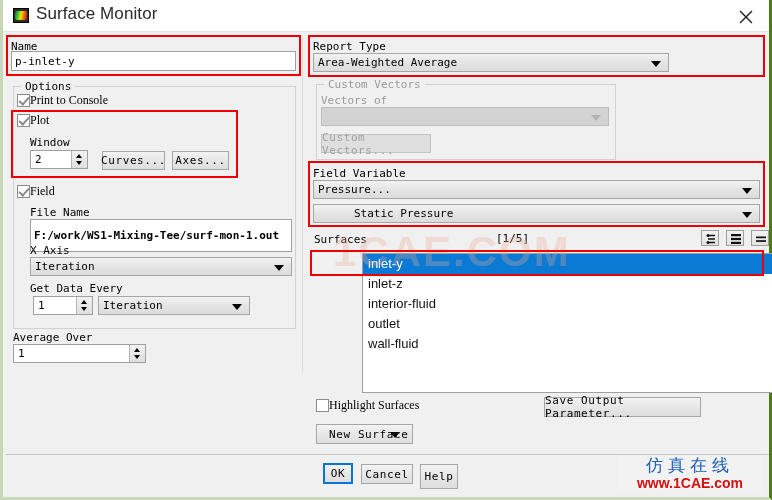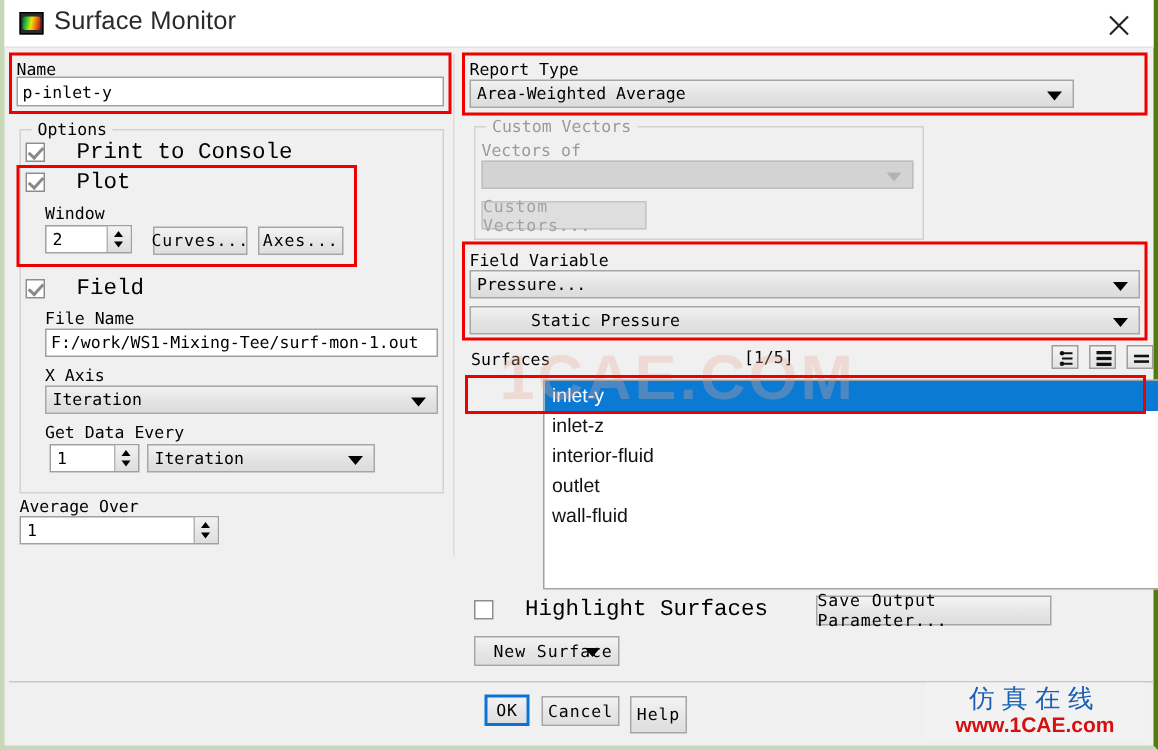--- a/index.html
+++ b/index.html
@@ -177,23 +177,23 @@
   .checkbox.checked .box::after {
     content: "";
     position: absolute;
     left: 3px; top: 0px;
     width: 4px; height: 8px;
     border: solid #8a8a8a;
     border-width: 0 2px 2px 0;
     transform: rotate(42deg);
   }
   .checkbox .lbl {
-    margin-left: 21px;
-    font-family: Liberation Mono, monospace;
-    font-size: 15px;
+    margin-left: 0;
+    font-family: Liberation Serif, serif;
+    font-size: 12px;
     color: #000;
     white-space: nowrap;
   }
 
   
   .frame {
     position: absolute;
     border: 1px solid #d2d2d2;
     box-sizing: border-box;
   }
@@ -342,21 +342,21 @@
   <div class="btn" style="left:169px; top:151px; width:57px; height:19px;">Axes...</div>
 
   <div class="redbox" style="left:8px; top:110px; width:227px; height:68px;"></div>
 
   <div class="checkbox checked" style="left:14px; top:184px;">
     <span class="box"></span>
     <span class="lbl">Field</span>
   </div>
 
   <div class="grouplabel" style="left:27px; top:206px;">File Name</div>
-  <div class="textfield" style="left:27px; top:219px; width:262px; height:19px;">F:/work/WS1-Mixing-Tee/surf-mon-1.out</div>
+  <div class="textfield" style="left:27px; top:219px; width:262px; height:33px;font-weight:bold;">F:/work/WS1-Mixing-Tee/surf-mon-1.out</div>
 
   <div class="grouplabel" style="left:27px; top:244px;">X Axis</div>
   <div class="combo" style="left:27px; top:257px; width:262px; height:19px;">
     <span>Iteration</span>
     <span class="arrow"></span>
   </div>
 
   <div class="grouplabel" style="left:27px; top:282px;">Get Data Every</div>
   <div class="spin" style="left:30px; top:296px; width:60px; height:19px;">
     <span class="val">1</span>
@@ -369,21 +369,21 @@
 
   <div class="grouplabel" style="left:10px; top:331px;">Average Over</div>
   <div class="spin" style="left:10px; top:344px; width:133px; height:19px;">
     <span class="val">1</span>
     <span class="arrows"></span>
   </div>
 
   <div class="vsep" style="left:299px; top:36px; height:335px;"></div>
 
   <div class="grouplabel" style="left:310px; top:40px;">Report Type</div>
-  <div class="combo" style="left:310px; top:53px; width:403px; height:19px;">
+  <div class="combo" style="left:310px; top:53px; width:356px; height:19px;">
     <span>Area-Weighted Average</span>
     <span class="arrow"></span>
   </div>
   <div class="redbox" style="left:305px; top:35px; width:457px; height:42px;"></div>
 
   <div class="frame" style="left:313px; top:84px; width:300px; height:76px;"></div>
   <div class="frame-title dim" style="left:321px; top:78px;">Custom Vectors</div>
   <div class="grouplabel" style="left:318px; top:94px; color:#9a9a9a;">Vectors of</div>
   <div class="combo disabled" style="left:318px; top:107px; width:288px; height:19px;">
     <span></span>

